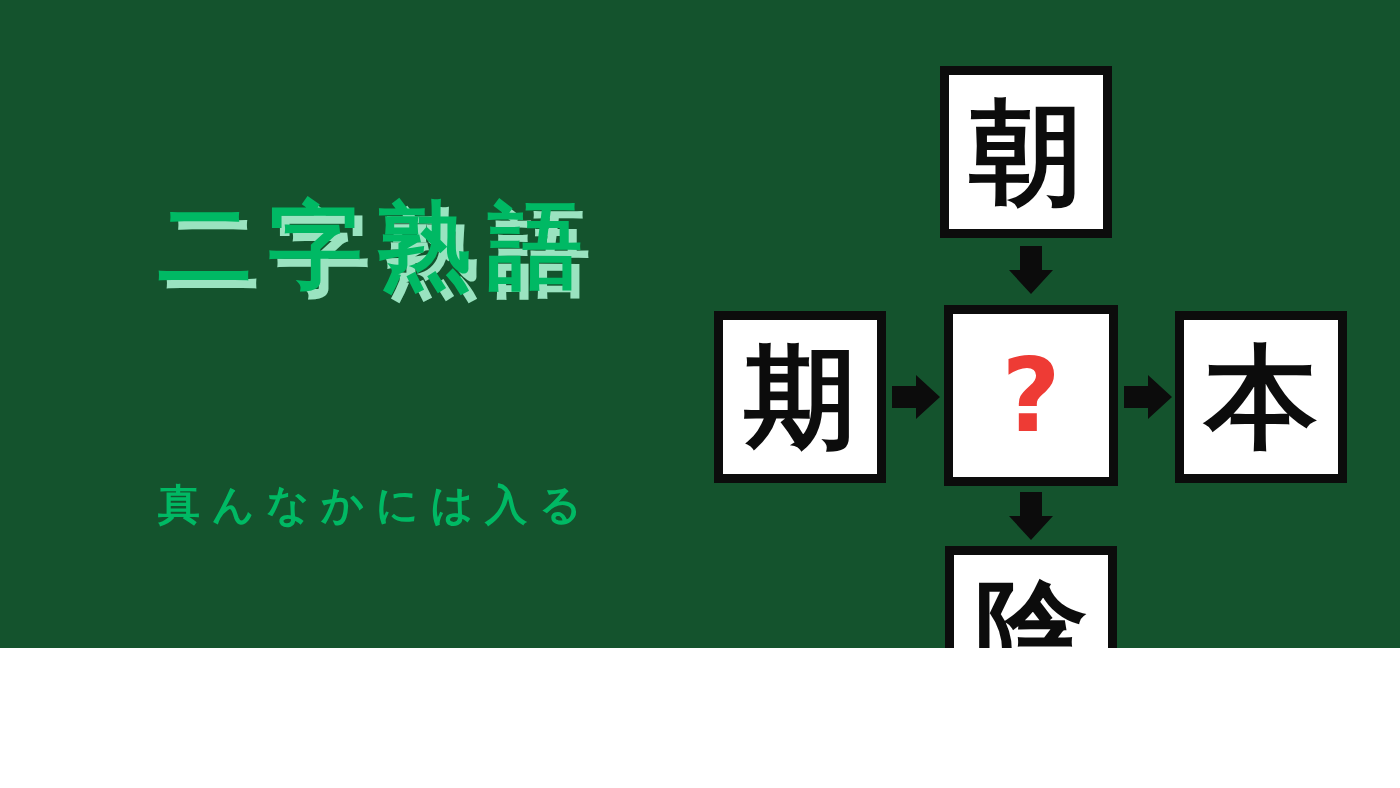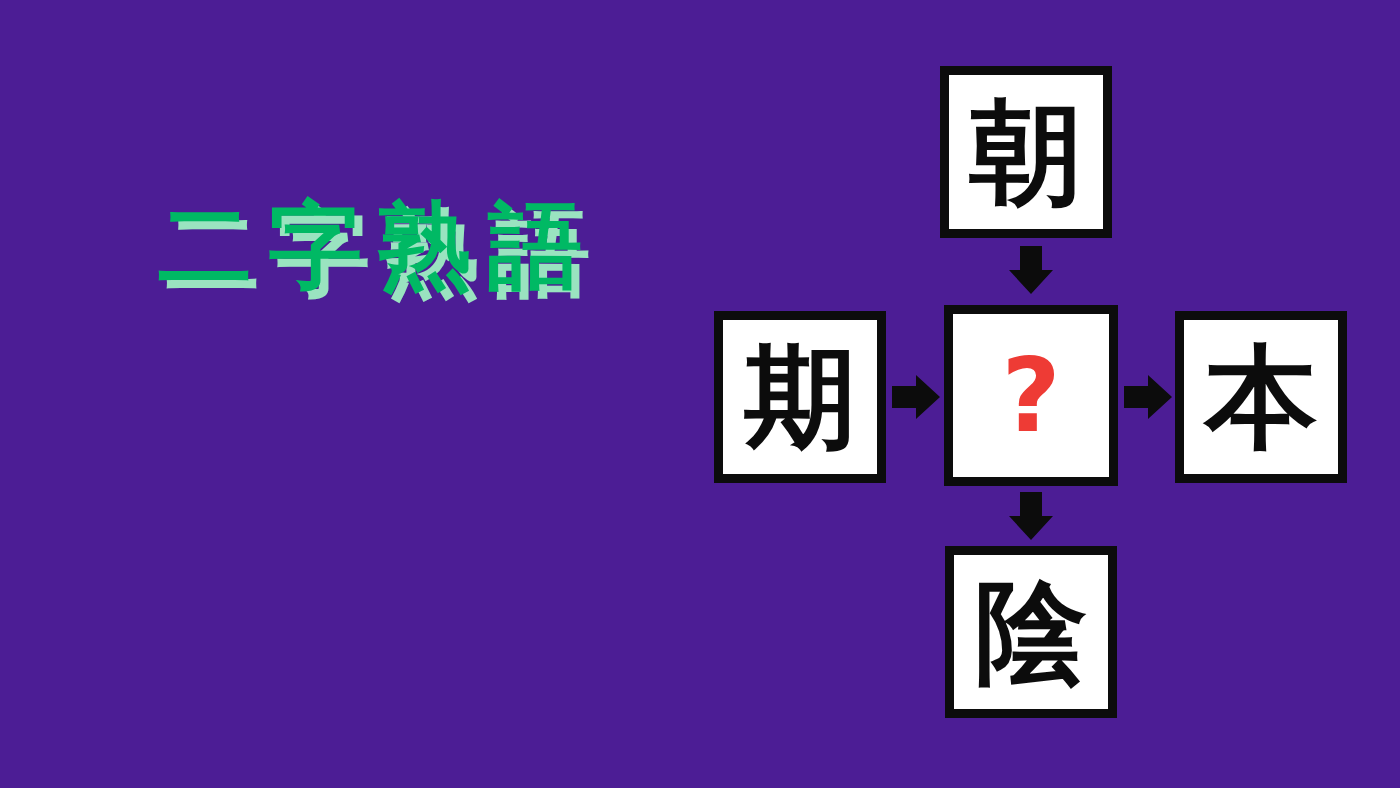--- a/index.html
+++ b/index.html
@@ -1,20 +1,20 @@
 <!DOCTYPE html>
 <html><head>
 <meta charset="utf-8">
 <style>
   html, body { margin: 0; padding: 0; background: #ffffff; }
   .stage {
     position: relative;
     width: 1400px;
-    height: 788px;
-    background: #4c1d95;
+    height: 648px;
+    background: #14532d;
     overflow: hidden;
     font-family: "DejaVu Sans", "Liberation Sans", sans-serif;
   }
 
   
   .title-block {
     position: absolute;
     left: 20px;
     top: 192px;
     width: 700px;
@@ -88,20 +88,21 @@
 </head>
 <body>
 
 <div class="stage">
 
   <div class="title-block">
     <span class="title-line">二字熟語</span>
   </div>
 
   <div class="subtitle-block">
+    <span class="subtitle-line">真んなかには入る</span>
   </div>
 
   <div>
 
     <div class="tile tile-top">
       <span class="glyph">朝</span>
     </div>
 
     <div class="tile tile-left">
       <span class="glyph">期</span>

